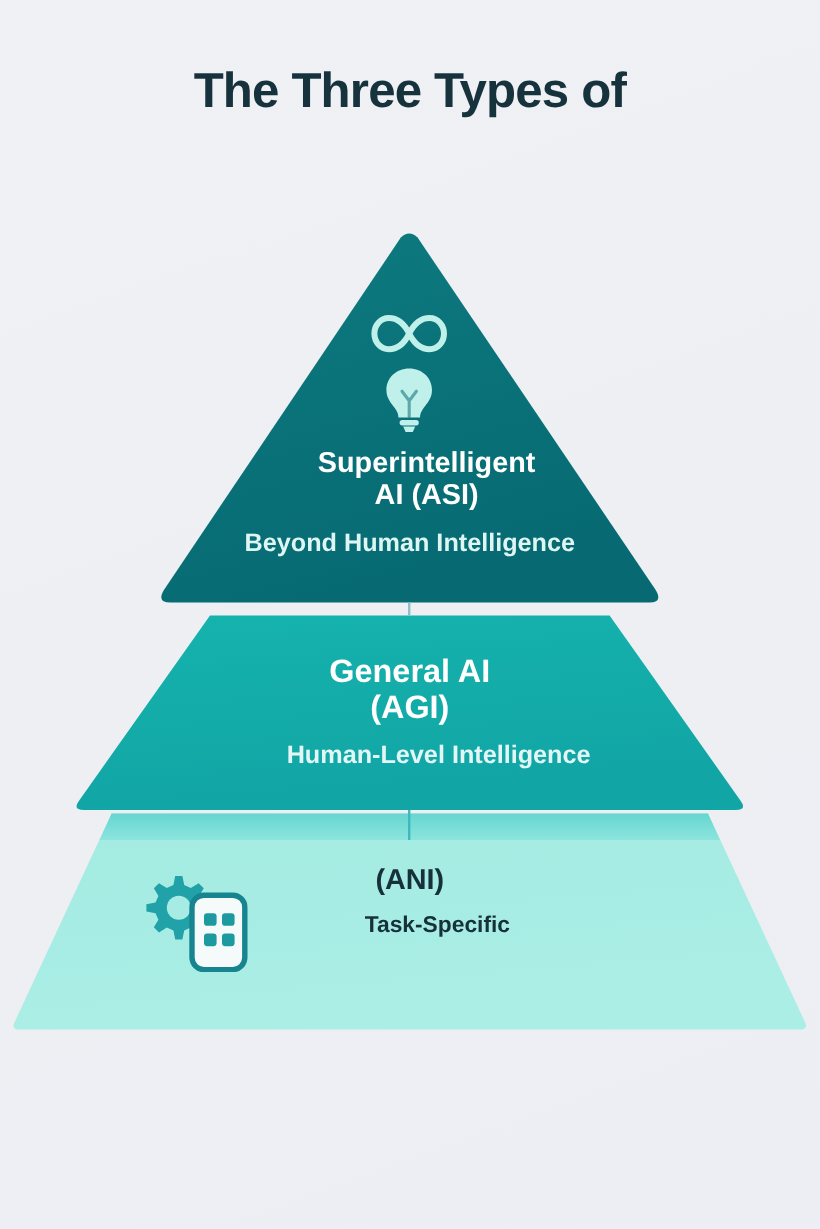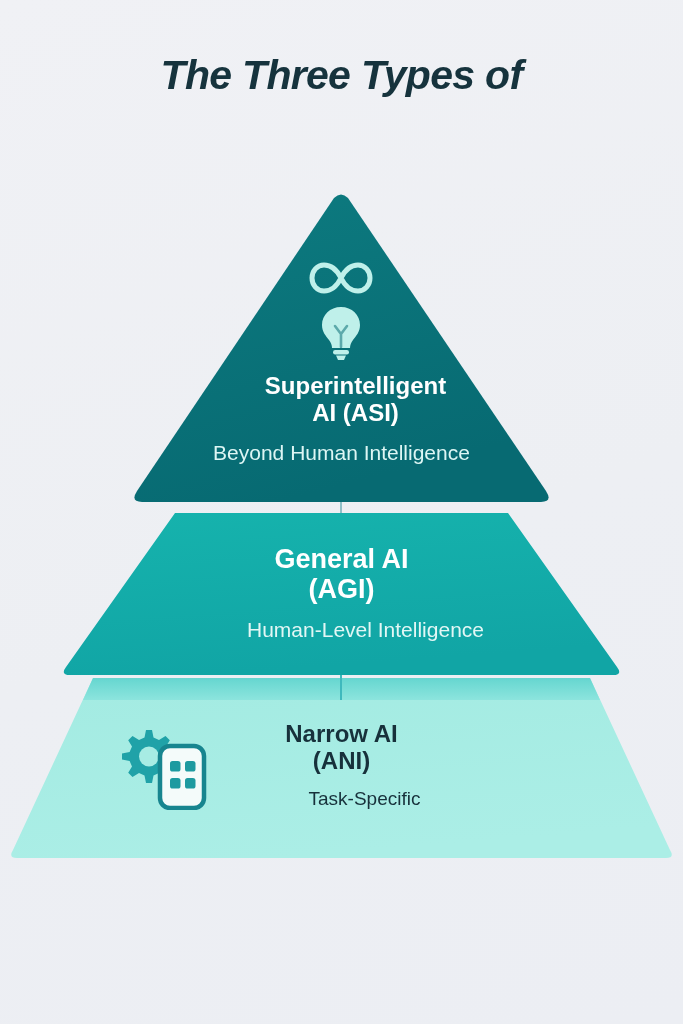--- a/index.html
+++ b/index.html
@@ -23,21 +23,20 @@
     overflow: hidden;
   }
 
   
   #title-block {
     position: absolute;
     left: 0;
     top: 45px;
     width: 683px;
     text-align: center;
-    font-style: italic;
   }
   .title-line {
     font-size: 41px;
     font-weight: bold;
     color: #16333d;
     letter-spacing: -0.7px;
     line-height: 61px;
     white-space: nowrap;
   }
 
@@ -62,21 +61,21 @@
     position: absolute;
     text-align: center;
     width: 683px;
     left: 0;
   }
   .tier-title {
     font-weight: bold;
     line-height: 1.12;
   }
   .tier-sub {
-    font-weight: normal;
+    font-weight: bold;
   }
 
   
   #tier-asi-text { top: 193px; }
   #tier-asi-text .tier-title {
     font-size: 24px;
     color: #ffffff;
     margin-left: 28px;
   }
   #tier-asi-text .tier-sub {
@@ -268,19 +267,18 @@
       <div class="tier-sub">Beyond Human Intelligence</div>
     </div>
 
     <div class="tier-text" id="tier-agi-text">
       <div class="tier-title">General AI</div>
       <div class="tier-title">(AGI)</div>
       <div class="tier-sub">Human-Level Intelligence</div>
     </div>
 
     <div class="tier-text" id="tier-ani-text">
-      <div class="tier-title">Narrow AI</div>
       <div class="tier-title">(ANI)</div>
       <div class="tier-sub">Task-Specific</div>
     </div>
 
   </div>
 </div>
 
 </body></html>

